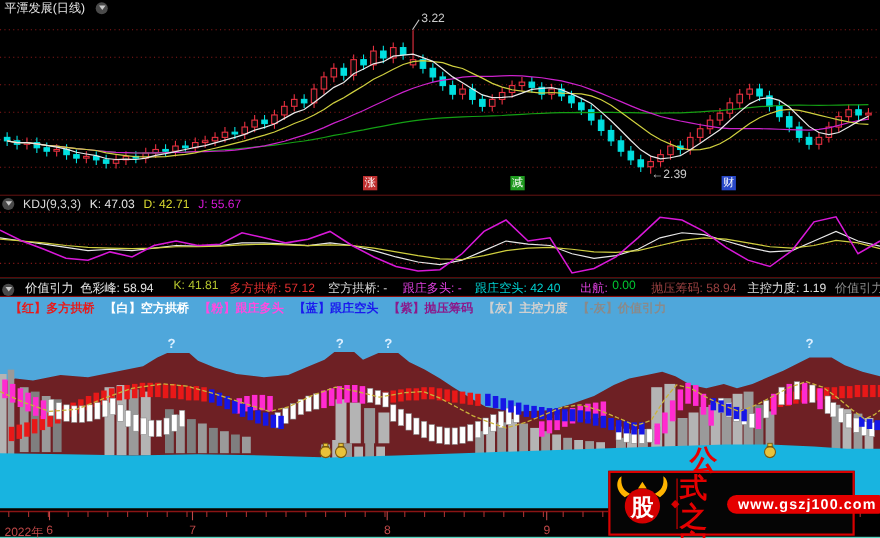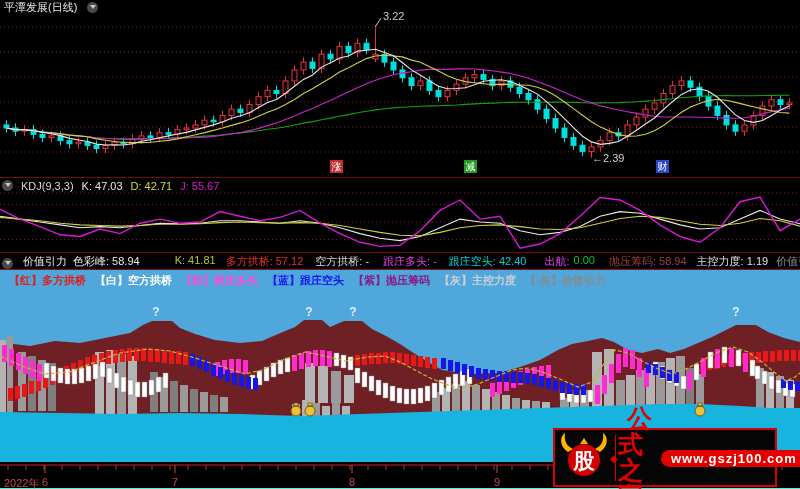--- a/index.html
+++ b/index.html
@@ -271,21 +271,21 @@
           <span style="color: rgb(216, 24, 216); margin-right: 8px;">J: 55.67</span>
         </span>
     </div>
   </div>
 
   <div id="p3h" class="panel">
     <span class="circle-btn"></span>
     <span id="custom-fields" style="display:flex;">
         <span style="color: rgb(232, 232, 232); margin-left: 4px;">价值引力</span>
         <span style="color: rgb(232, 232, 232); margin-left: 6px;">色彩峰: 58.94</span>
-        <span style="color: rgb(181, 197, 46); margin-left: 35px;">K: 41.81</span>
+        <span style="color: rgb(181, 197, 46); margin-left: 18px;">K: 41.81</span>
         <span style="color: rgb(232, 48, 48); margin-left: 10px;">多方拱桥: 57.12</span>
         <span style="color: rgb(216, 216, 216); margin-left: 12px;">空方拱桥: -</span>
         <span style="color: rgb(224, 64, 224); margin-left: 14px;">跟庄多头: -</span>
         <span style="color: rgb(0, 210, 210); margin-left: 12px;">跟庄空头: 42.40</span>
         <span style="color: rgb(224, 64, 224); margin-left: 18px;">出航:</span>
         <span style="color: rgb(0, 200, 50); margin-left: 4px;">0.00</span>
         <span style="color: rgb(154, 64, 64); margin-left: 14px;">抛压筹码: 58.94</span>
         <span style="color: rgb(224, 224, 224); margin-left: 10px;">主控力度: 1.19</span>
         <span style="color: rgb(140, 140, 140); margin-left: 8px;">价值引力: -</span>
       </span>

